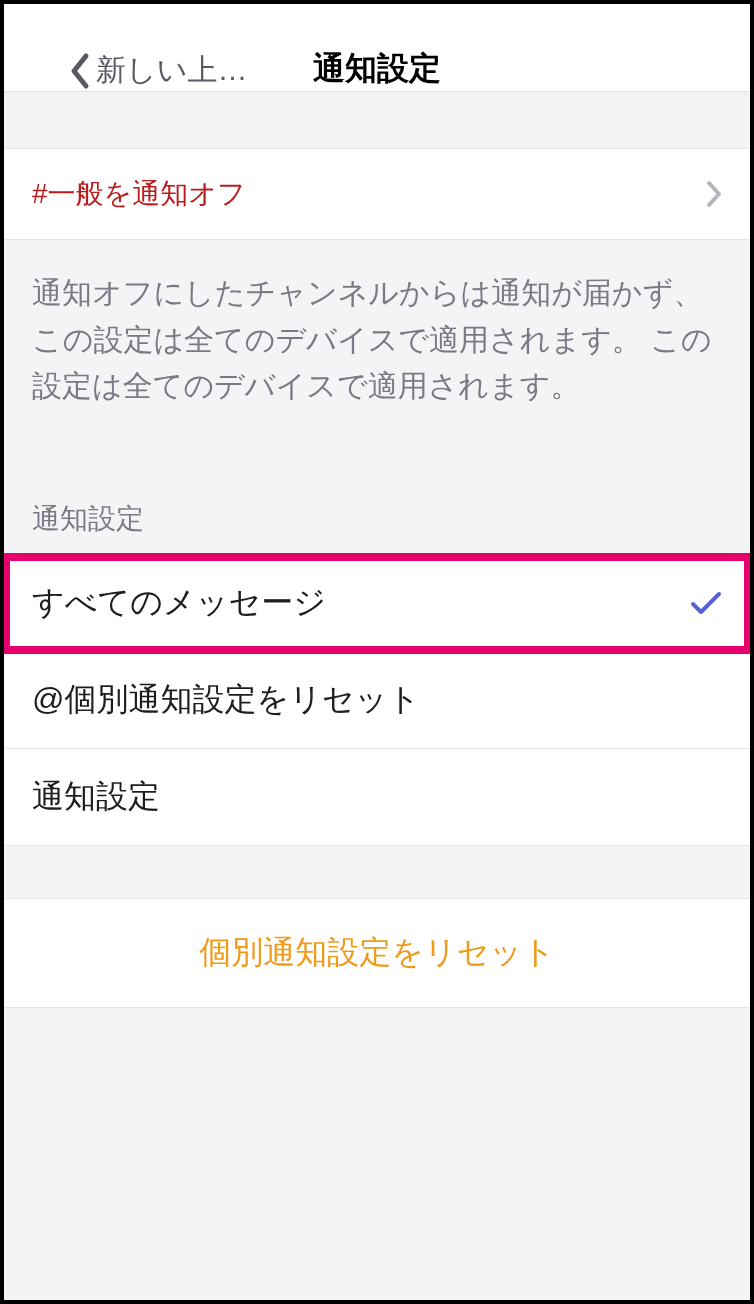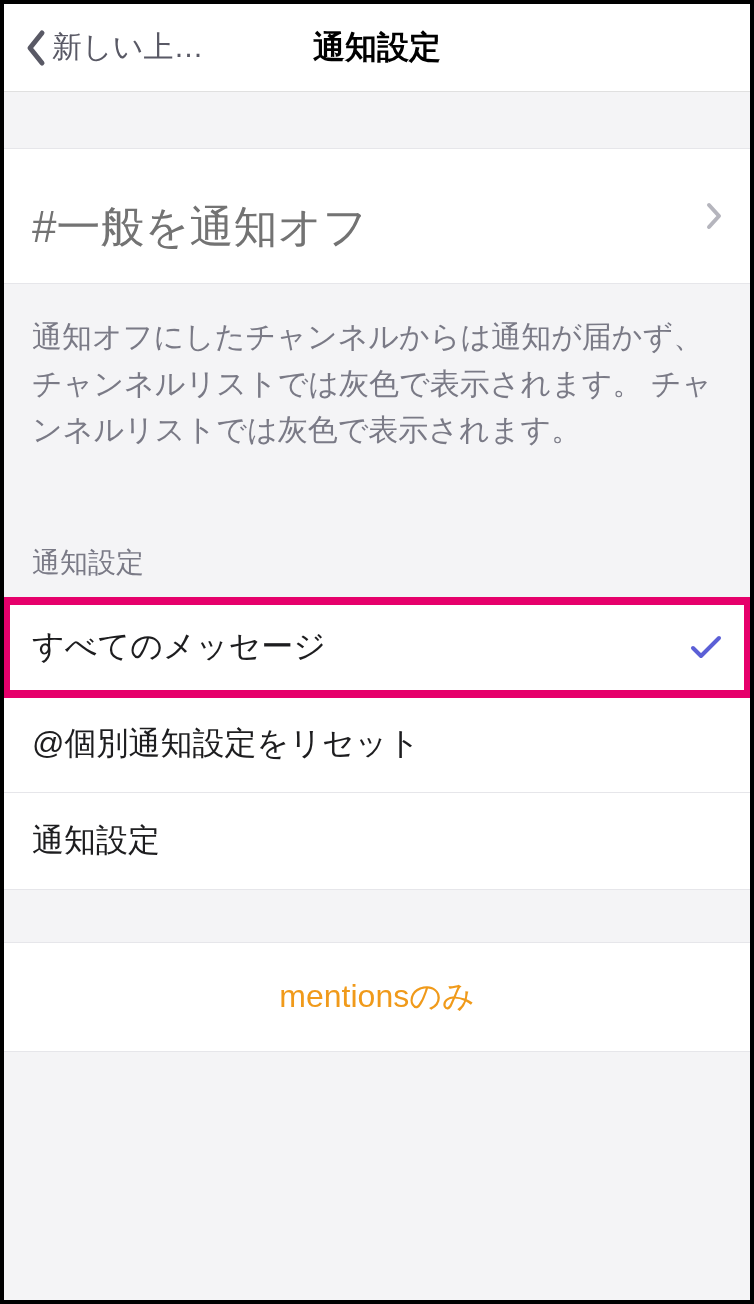--- a/index.html
+++ b/index.html
@@ -6,23 +6,24 @@
   html, body { width: 754px; height: 1304px; }
   body {
     font-family: -apple-system, "Hiragino Sans", "Hiragino Kaku Gothic ProN", Meiryo, sans-serif;
     background: #f4f4f6;
     border: 4px solid #000;
   }
   .header {
     background: #fff;
     height: 88px;
     display: flex;
-    align-items: center;
+    align-items: flex-end;
     position: relative;
     border-bottom: 1px solid #e0e0e0;
+    padding-left: 44px;
   }
   .back-btn {
     display: flex;
     align-items: center;
     padding-left: 20px;
     color: #595965;
     font-size: 30px;
     max-width: 220px;
     overflow: hidden;
     white-space: nowrap;
@@ -41,23 +42,22 @@
   .row {
     background: #fff;
     padding: 26px 28px;
     display: flex;
     align-items: center;
     justify-content: space-between;
     border-top: 1px solid #e6e6ea;
     border-bottom: 1px solid #e6e6ea;
   }
   .row-label {
-    font-size: 44px;
-    color: #737373;
-    margin-top: 23px;
+    font-size: 28px;
+    color: #b91c1c;
   }
   .chevron-right { color: #b5b5bd; }
   .description {
     padding: 30px 28px 40px 28px;
     font-size: 30px;
     line-height: 1.55;
     color: #7a7a86;
   }
   .section-header {
     padding: 50px 28px 16px 28px;
@@ -111,34 +111,34 @@
 
 <div class="spacer-top"></div>
 
 <div class="row">
   <span class="row-label">#一般を通知オフ</span>
   <svg class="chevron-right" width="16" height="28" viewBox="0 0 16 28">
     <polyline points="3,3 13,14 3,25" fill="none" stroke="#b5b5bd" stroke-width="4" stroke-linecap="round" stroke-linejoin="round"></polyline>
   </svg>
 </div>
 
-<div class="description">通知オフにしたチャンネルからは通知が届かず、チャンネルリストでは灰色で表示されます。 チャンネルリストでは灰色で表示されます。</div>
+<div class="description">通知オフにしたチャンネルからは通知が届かず、この設定は全てのデバイスで適用されます。 この設定は全てのデバイスで適用されます。</div>
 
 <div class="section-header">通知設定</div>
 
 <div class="option-list">
   <div class="option highlighted">
     <span class="option-label">すべてのメッセージ</span>
     <svg class="check" width="32" height="26" viewBox="0 0 32 26">
       <polyline points="3,14 11,22 29,4" fill="none" stroke="#5b5fd6" stroke-width="4" stroke-linecap="round" stroke-linejoin="round"></polyline>
     </svg>
   </div>
   <div class="option">
     <span class="option-label">@個別通知設定をリセット</span>
   </div>
   <div class="option">
     <span class="option-label">通知設定</span>
   </div>
 </div>
 
 <div class="reset-section">
-  <div class="reset-btn">mentionsのみ</div>
+  <div class="reset-btn">個別通知設定をリセット</div>
 </div>
 
 </body></html>

